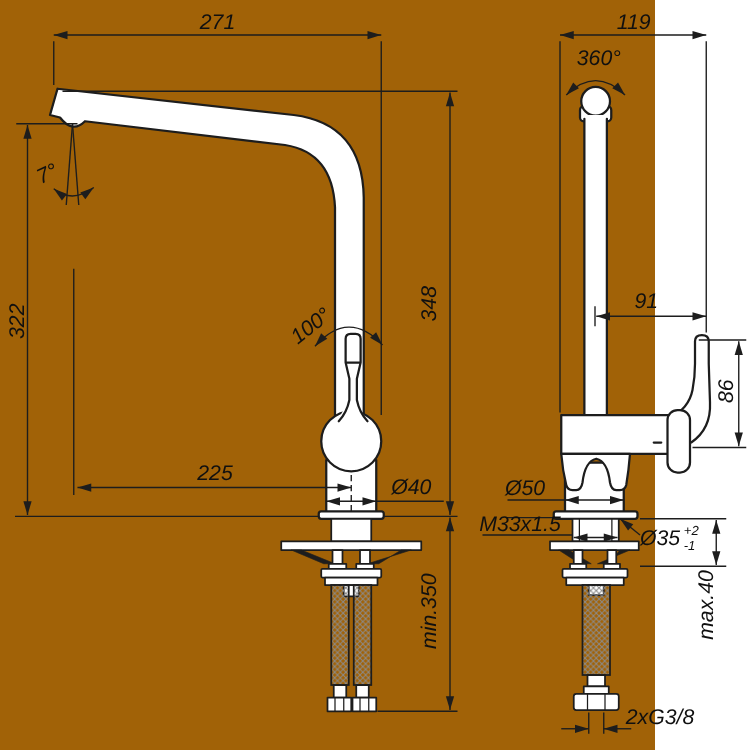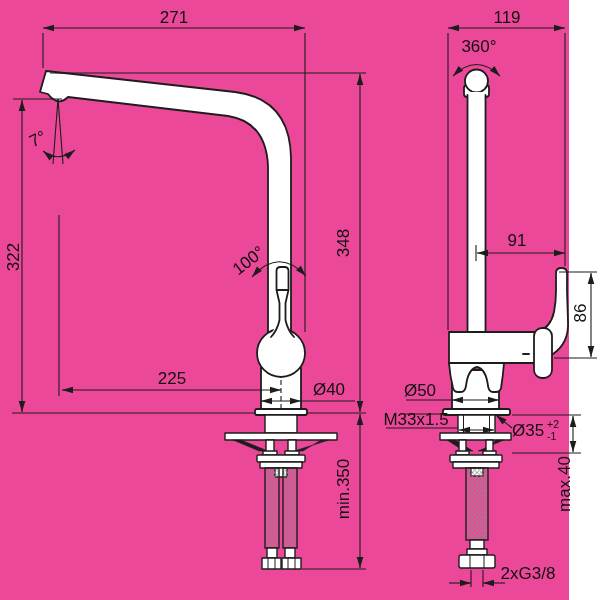--- a/index.html
+++ b/index.html
@@ -1,16 +1,16 @@
 <!DOCTYPE html>
 <html><head>
 <meta charset="utf-8">
 <style>
   html,body{margin:0;padding:0;background:#fff;}
-  .stage{width:569px;height:600px;background:#ec4899;position:relative;font-family:"Liberation Sans",sans-serif;}
+  .stage{width:524px;height:600px;background:#a16207;position:relative;font-family:"Liberation Sans",sans-serif;font-style:italic;}
   svg{display:block;}
   
   .obj{fill:#ffffff;stroke:#1d1d1d;stroke-width:1.8;stroke-linejoin:round;stroke-linecap:round;}
   .obj2{fill:#ffffff;stroke:#1d1d1d;stroke-width:1.4;stroke-linejoin:round;}
   .openstroke{fill:none;stroke:#1d1d1d;stroke-width:1.8;stroke-linejoin:round;stroke-linecap:round;}
   .whitefill{fill:#ffffff;stroke:none;}
   .darkfill{fill:#1d1d1d;stroke:#1d1d1d;stroke-width:.5;}
   .braidfill{fill:url(#braid);stroke:#1d1d1d;stroke-width:1.4;}
   .thin{stroke:#1d1d1d;stroke-width:1;fill:none;}
   

